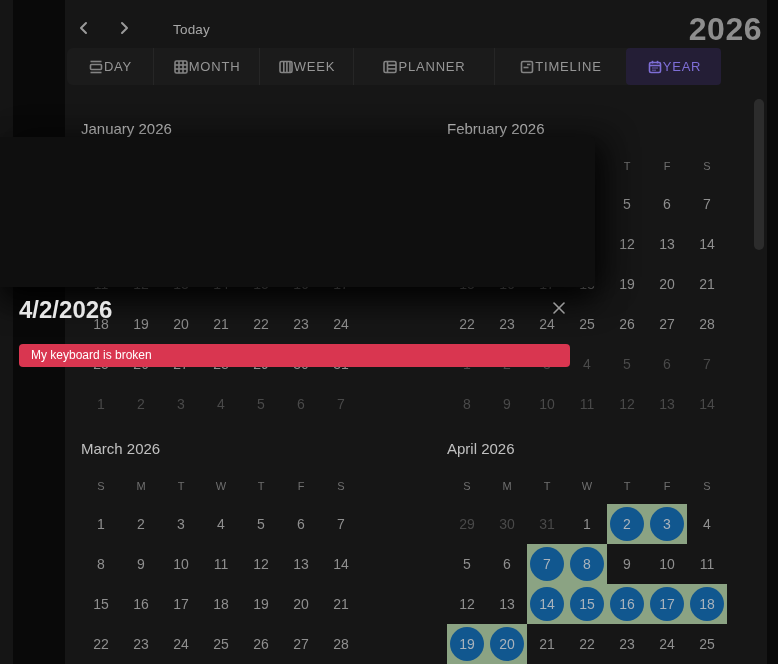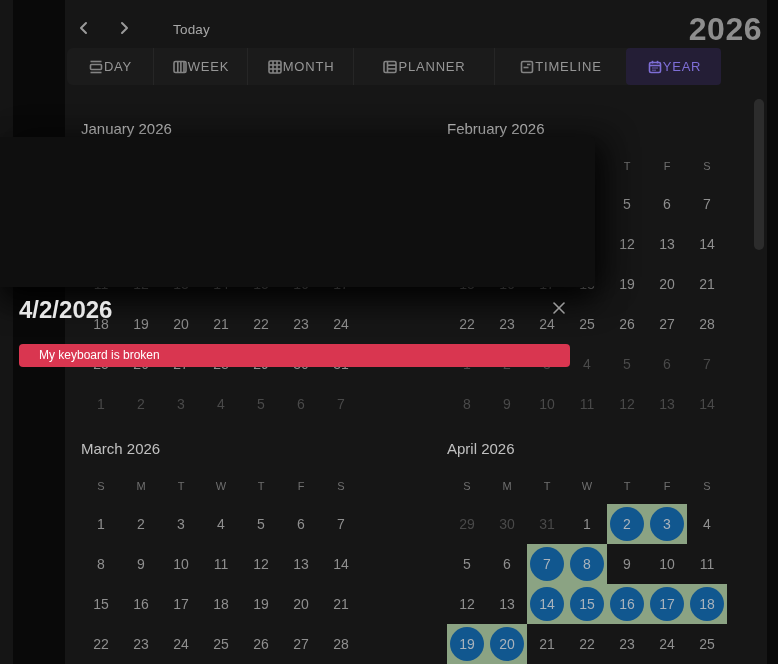--- a/index.html
+++ b/index.html
@@ -54,21 +54,21 @@
   .scroll-thumb { left:689px; top:99px; width:10px; height:151px; border-radius:5px; background:#2c2c2c; }
 
   
   .modal { left:0; top:137px; width:595px; height:150px; background:#0f0f0f; z-index:30;
     border-radius:0 4px 4px 0; box-shadow:0 14px 30px rgba(0,0,0,.8), 14px 0 30px rgba(0,0,0,.45); }
   .modal-title { position:absolute; left:19px; top:159px; font-size:24px; font-weight:bold; color:#e6e6e6; }
   .modal-close { position:absolute; left:543px; top:155px; width:32px; height:32px; display:flex;
     align-items:center; justify-content:center; background:none; border:none; color:#9a9a9a; cursor:pointer; }
   .event-bar { position:absolute; left:19px; top:207px; width:551px; height:23px; border-radius:4px;
     background:var(--event-red,#d93650); color:#fff; font-size:12px; line-height:23px;
-    padding-left:20px; cursor:pointer; overflow:hidden; white-space:nowrap; }
+    padding-left:12px; cursor:pointer; overflow:hidden; white-space:nowrap; }
 </style>
 </head>
 <body>
 
 <div class="abs strip-left"></div>
 <div class="abs sidebar"></div>
 <div class="abs right-strip"></div>
 
 <div class="abs window">
 
@@ -87,38 +87,38 @@
 
   <div class="abs tab-bar">
     <button class="tab t-day">
       <svg width="16" height="16" viewBox="0 0 16 16" fill="none" stroke="currentColor" stroke-width="1.6">
           <line x1="2.5" y1="2.5" x2="13.5" y2="2.5"></line>
           <rect x="2.5" y="5.5" width="11" height="5" rx="1"></rect>
           <line x1="2.5" y1="13.5" x2="13.5" y2="13.5"></line>
         </svg>
       <span>DAY</span>
     </button>
-    <button class="tab t-week">
-      <svg width="16" height="16" viewBox="0 0 16 16" fill="none" stroke="currentColor" stroke-width="1.6">
-          <rect x="2" y="2.5" width="12" height="11" rx="1.5"></rect>
-          <line x1="5.8" y1="2.5" x2="5.8" y2="13.5"></line>
-          <line x1="8.9" y1="2.5" x2="8.9" y2="13.5"></line>
-          <line x1="12" y1="2.5" x2="12" y2="13.5"></line>
-        </svg>
-      <span>WEEK</span>
-    </button>
     <button class="tab t-month">
       <svg width="16" height="16" viewBox="0 0 16 16" fill="none" stroke="currentColor" stroke-width="1.6">
           <rect x="2" y="2" width="12" height="12" rx="1.5"></rect>
           <line x1="2" y1="6" x2="14" y2="6"></line>
           <line x1="2" y1="10" x2="14" y2="10"></line>
           <line x1="6" y1="2" x2="6" y2="14"></line>
           <line x1="10" y1="2" x2="10" y2="14"></line>
         </svg>
       <span>MONTH</span>
+    </button>
+    <button class="tab t-week">
+      <svg width="16" height="16" viewBox="0 0 16 16" fill="none" stroke="currentColor" stroke-width="1.6">
+          <rect x="2" y="2.5" width="12" height="11" rx="1.5"></rect>
+          <line x1="5.8" y1="2.5" x2="5.8" y2="13.5"></line>
+          <line x1="8.9" y1="2.5" x2="8.9" y2="13.5"></line>
+          <line x1="12" y1="2.5" x2="12" y2="13.5"></line>
+        </svg>
+      <span>WEEK</span>
     </button>
     <button class="tab t-planner">
       <svg width="16" height="16" viewBox="0 0 16 16" fill="none" stroke="currentColor" stroke-width="1.6">
           <rect x="2" y="2.5" width="12" height="11" rx="1.5"></rect>
           <line x1="5.5" y1="2.5" x2="5.5" y2="13.5"></line>
           <line x1="5.5" y1="6.2" x2="14" y2="6.2"></line>
           <line x1="5.5" y1="9.9" x2="14" y2="9.9"></line>
         </svg>
       <span>PLANNER</span>
     </button>

